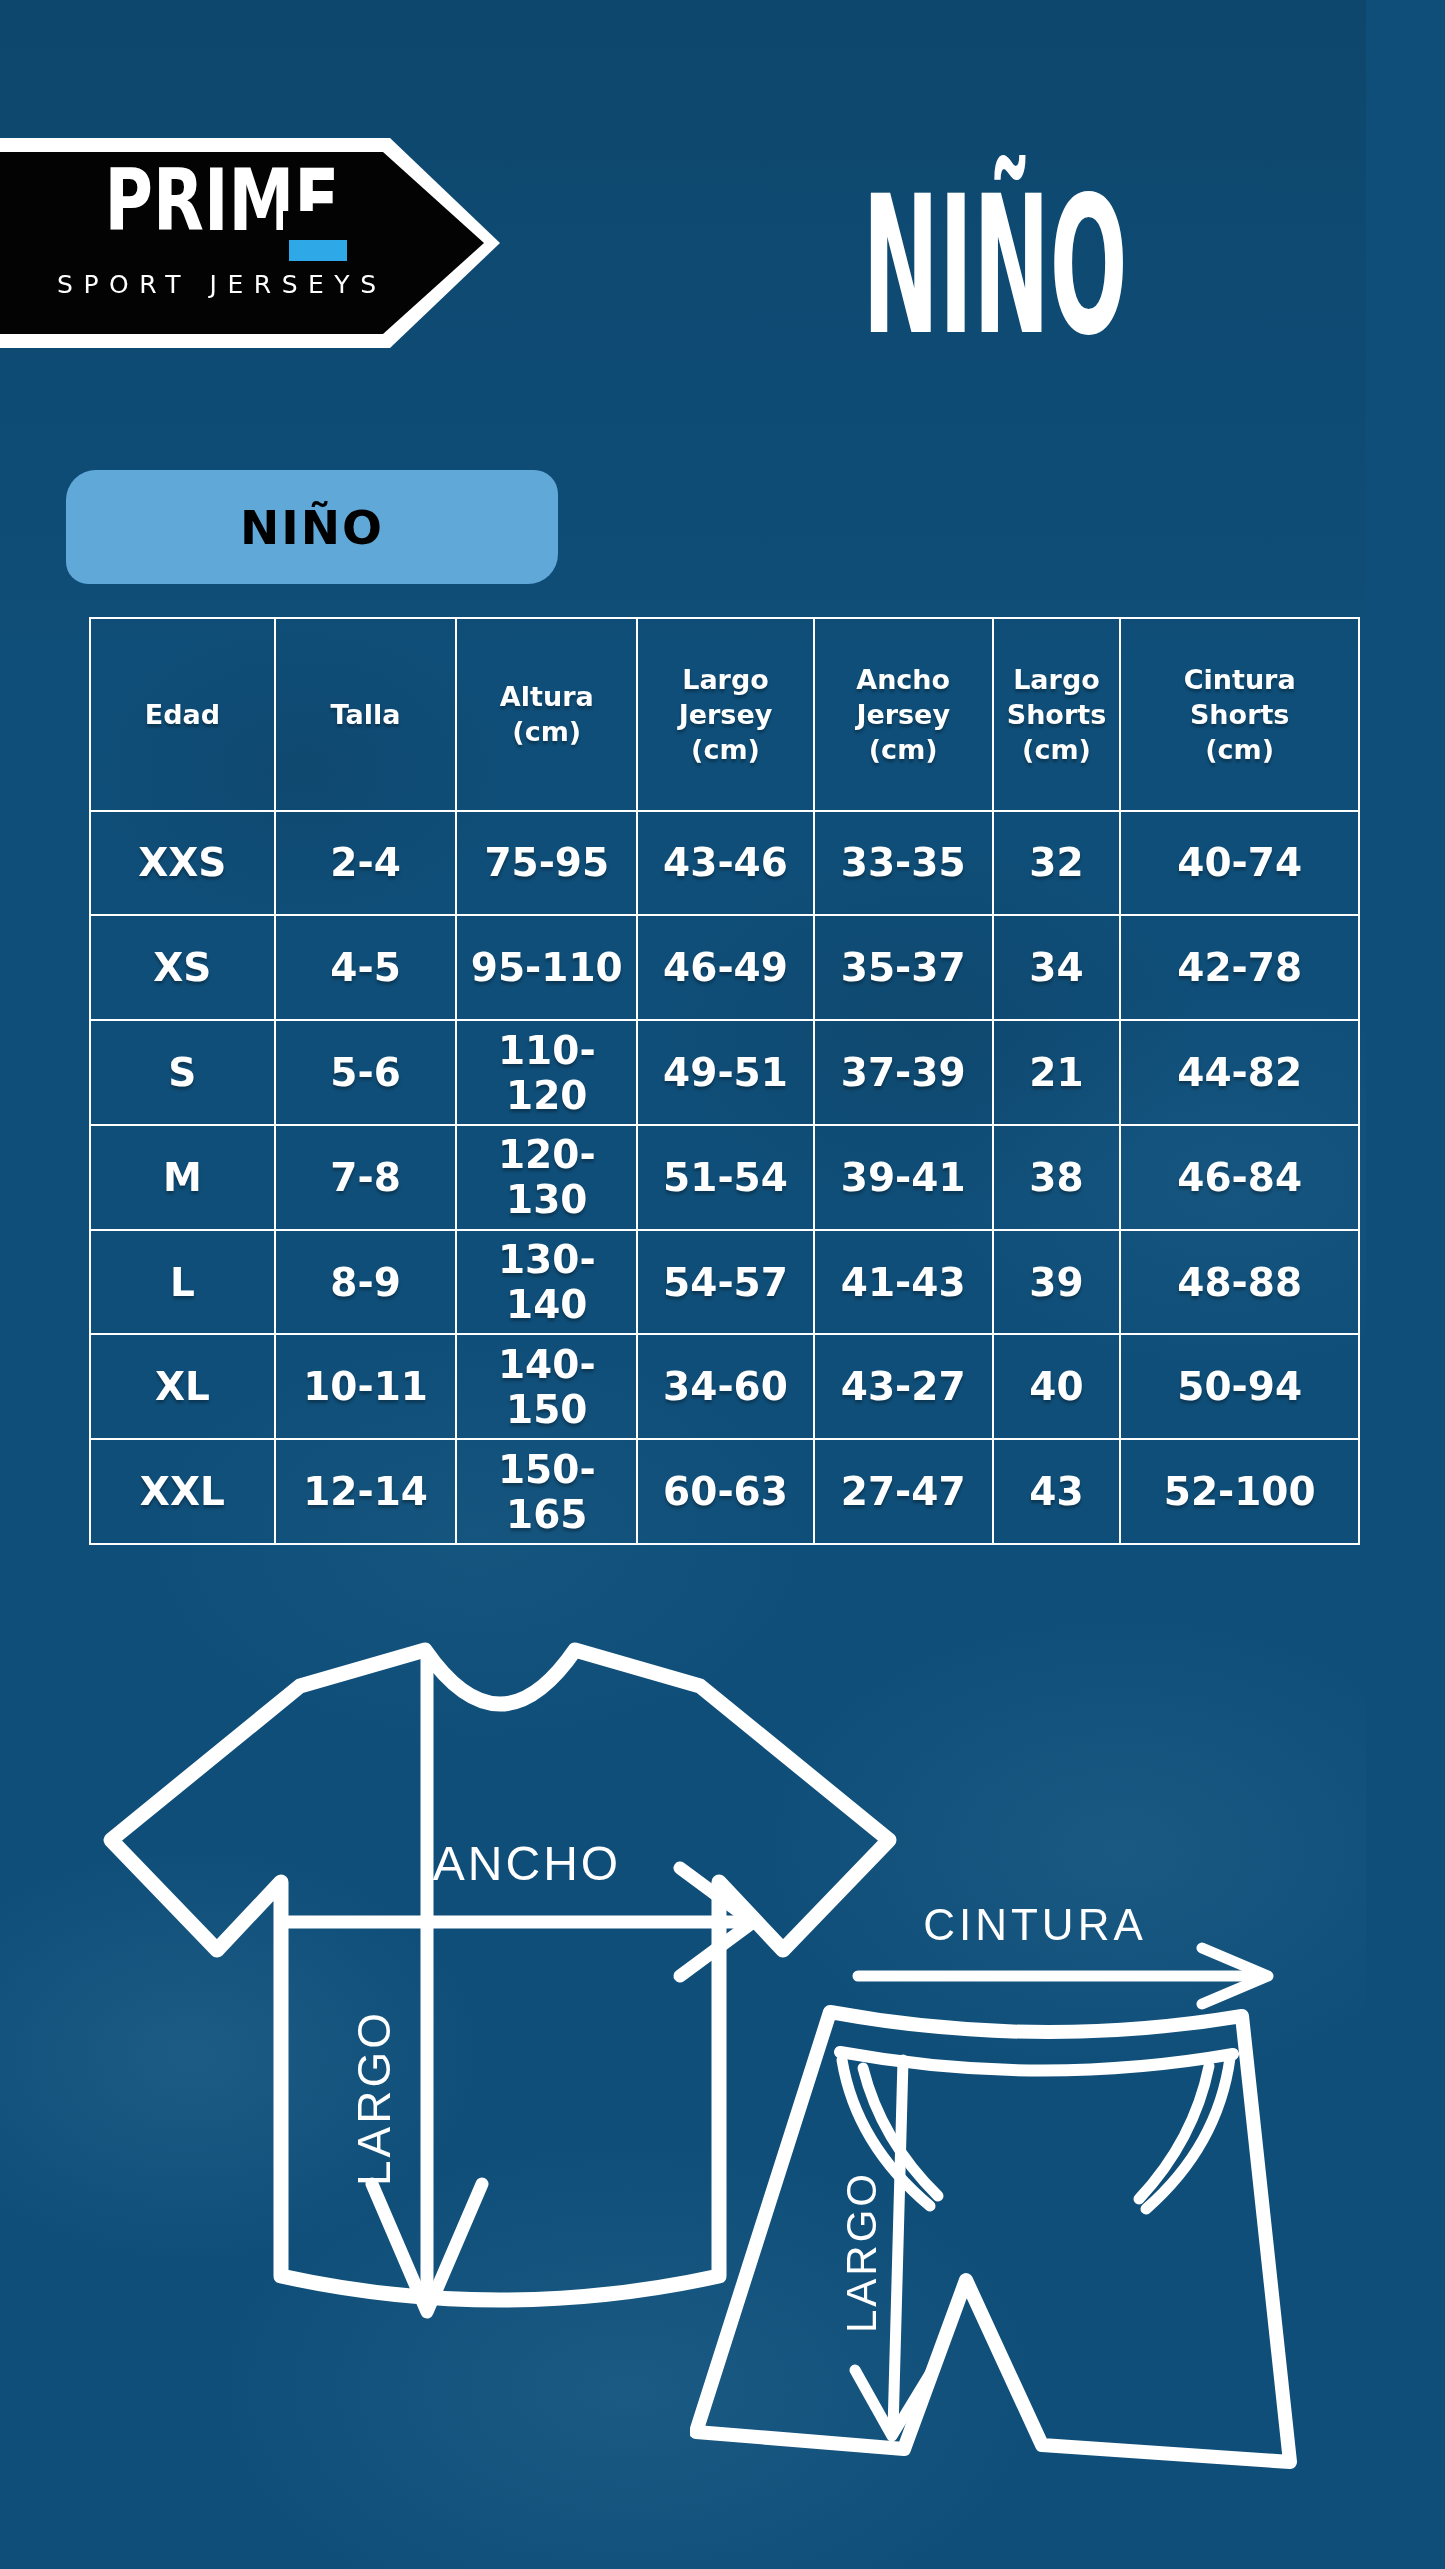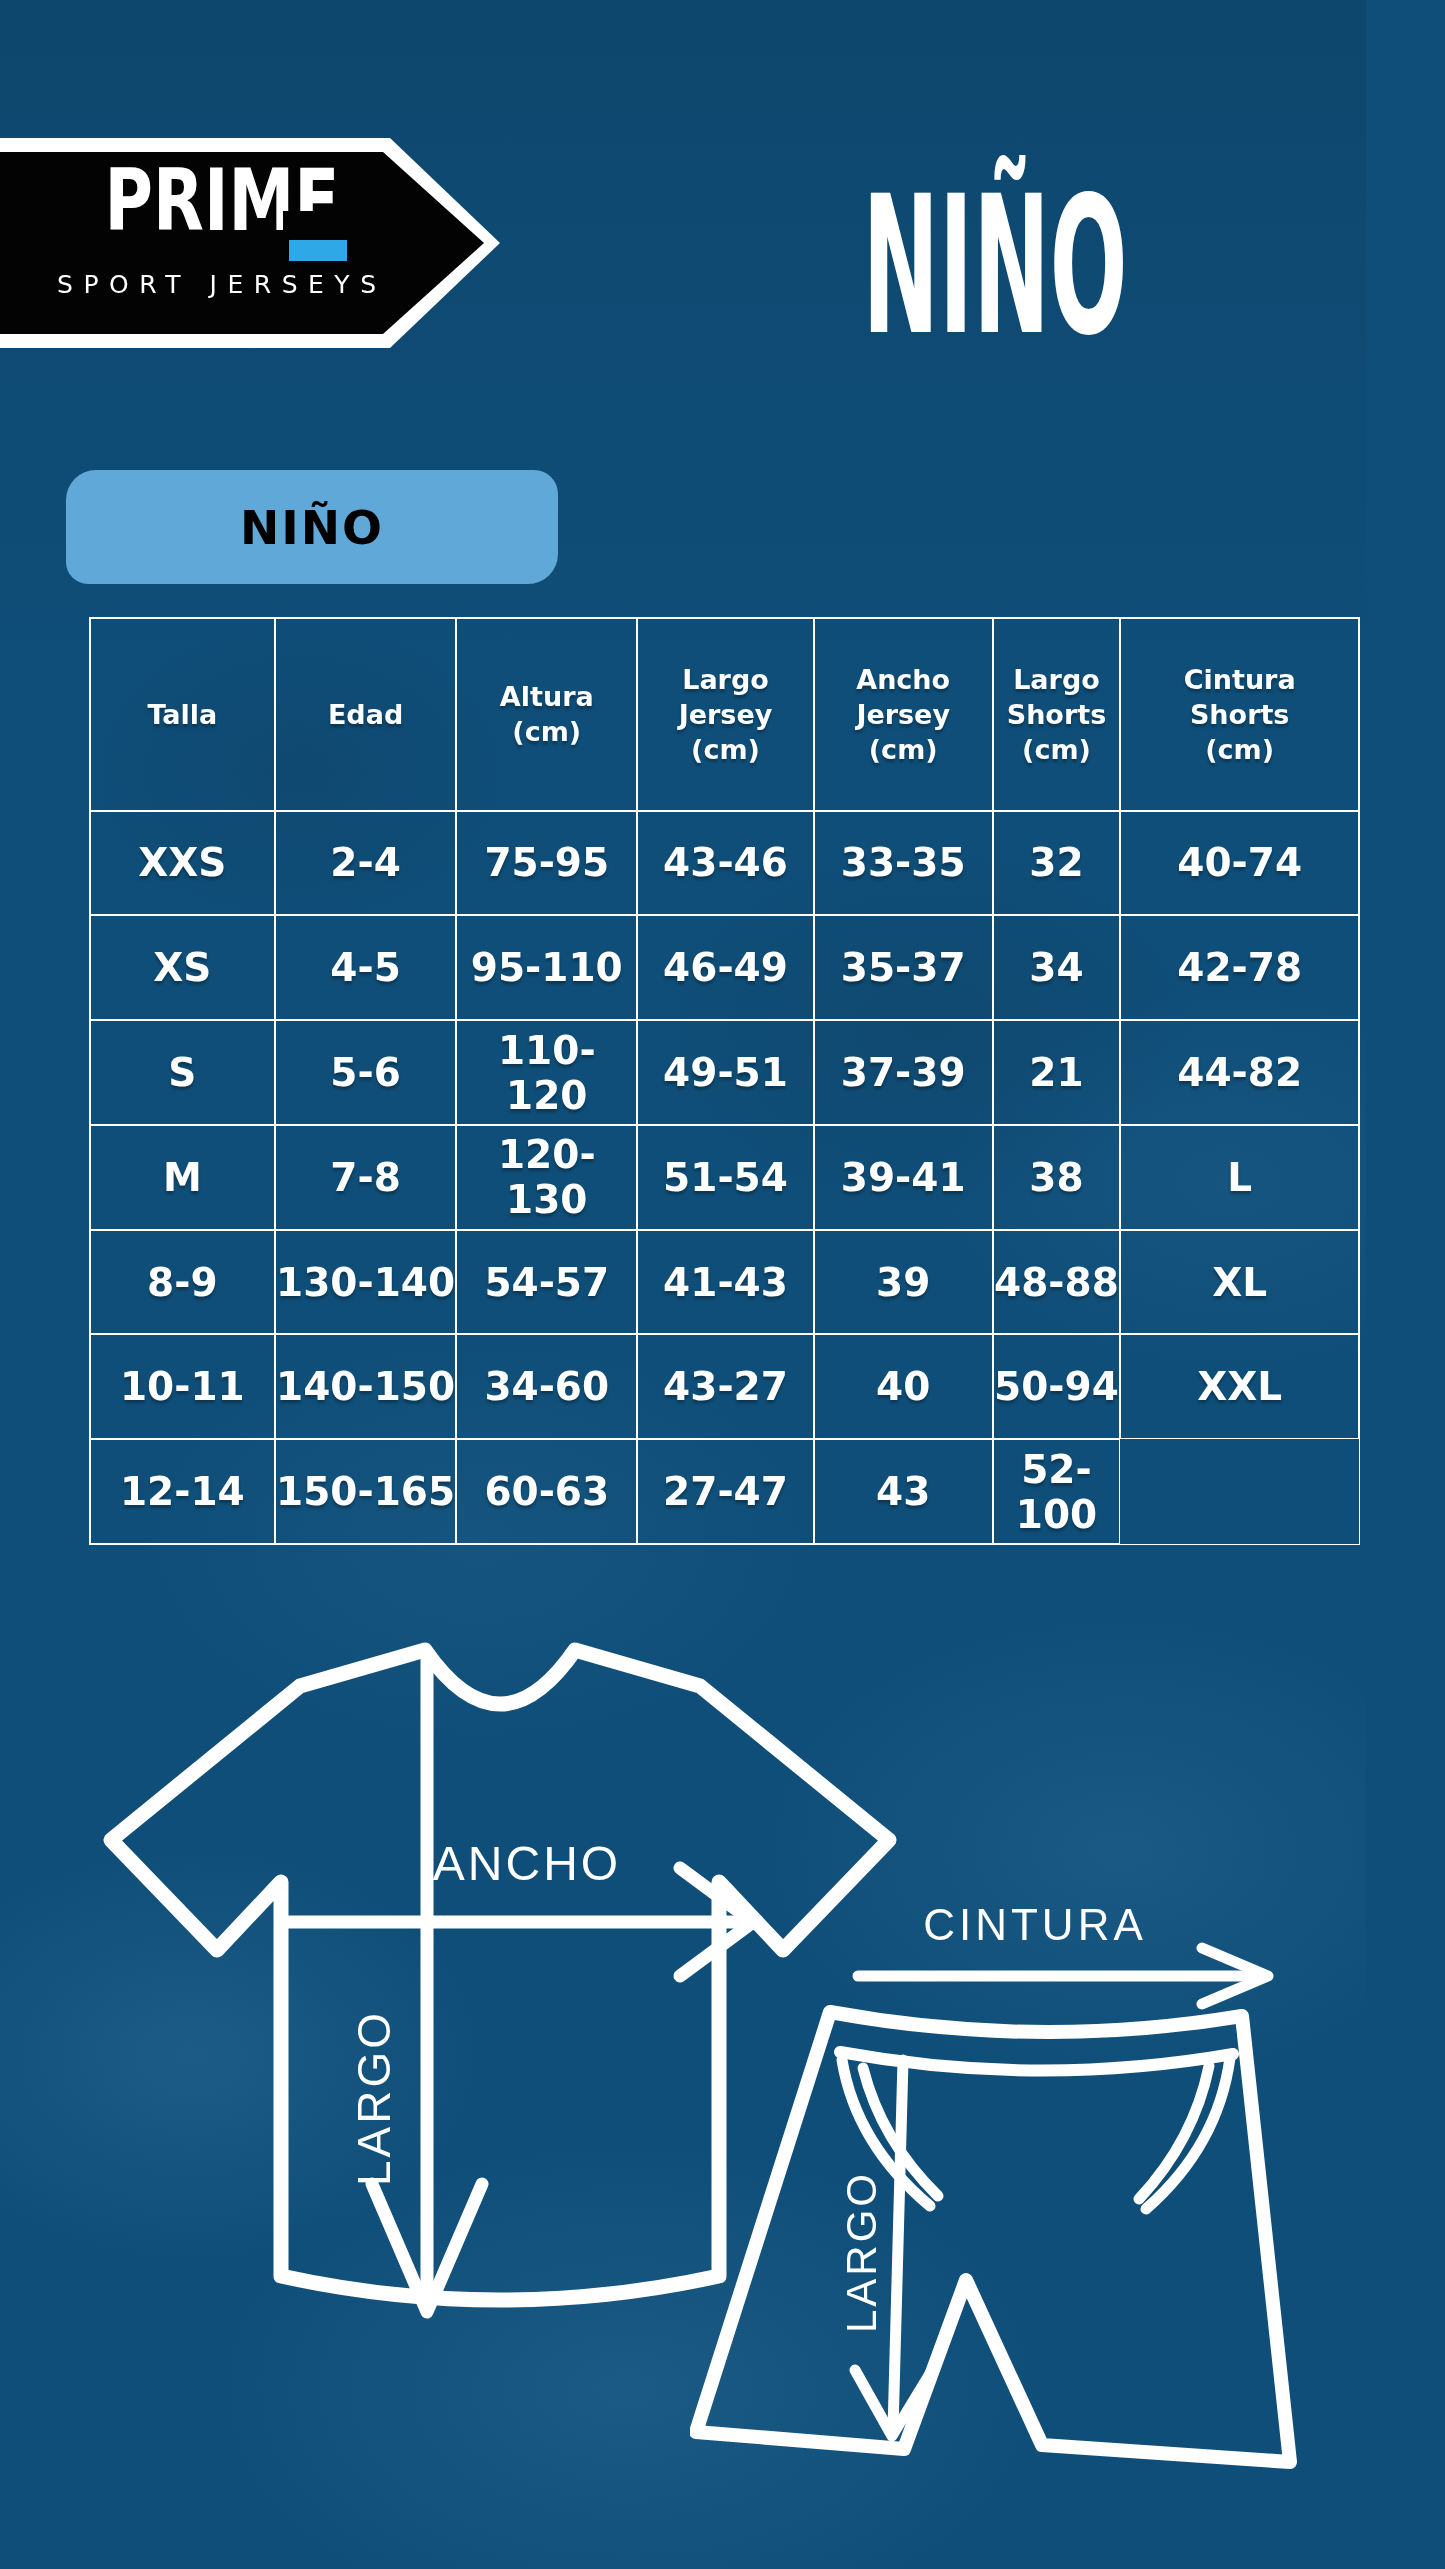--- a/index.html
+++ b/index.html
@@ -66,24 +66,24 @@
     <text x="225" y="197" text-anchor="middle" font-size="190" font-weight="bold" fill="#ffffff" textLength="265" lengthAdjust="spacingAndGlyphs">NIÑO</text>
   </svg>
 
   <div class="abs badge" style="background:#5fa8d8;">
     <span>NIÑO</span>
   </div>
 
   <div class="abs size-table">
 
     <div class="cell head">
-      <span>Talla</span>
+      <span>Edad</span>
     </div>
     <div class="cell head">
-      <span>Edad</span>
+      <span>Talla</span>
     </div>
     <div class="cell head">
       <span>Altura</span>
       <span>(cm)</span>
     </div>
     <div class="cell head">
       <span>Largo</span>
       <span>Jersey</span>
       <span>(cm)</span>
     </div>
@@ -126,20 +126,21 @@
     <div class="cell data">37-39</div>
     <div class="cell data">21</div>
     <div class="cell data">44-82</div>
 
     <div class="cell data">M</div>
     <div class="cell data">7-8</div>
     <div class="cell data">120-130</div>
     <div class="cell data">51-54</div>
     <div class="cell data">39-41</div>
     <div class="cell data">38</div>
+    <div class="cell data">46-84</div>
 
     <div class="cell data">L</div>
     <div class="cell data">8-9</div>
     <div class="cell data">130-140</div>
     <div class="cell data">54-57</div>
     <div class="cell data">41-43</div>
     <div class="cell data">39</div>
     <div class="cell data">48-88</div>
 
     <div class="cell data">XL</div>

